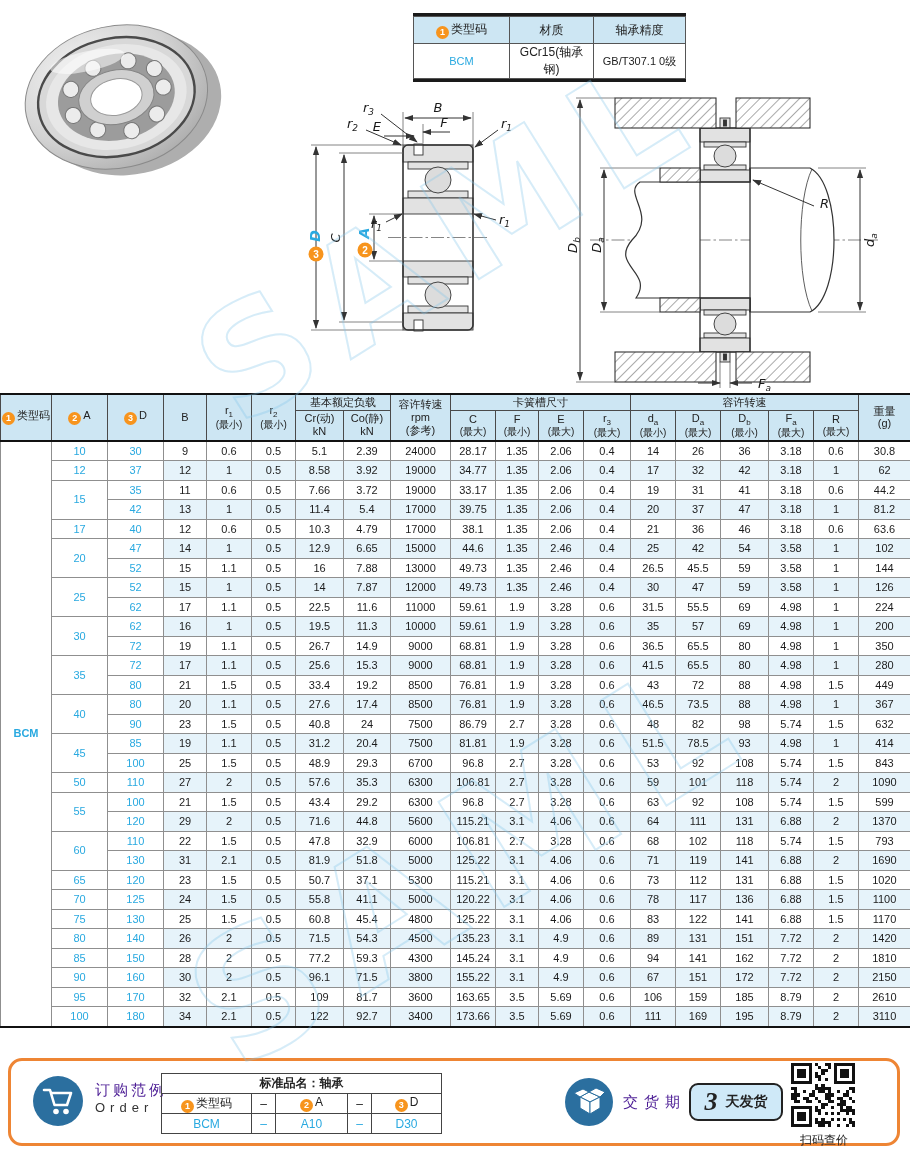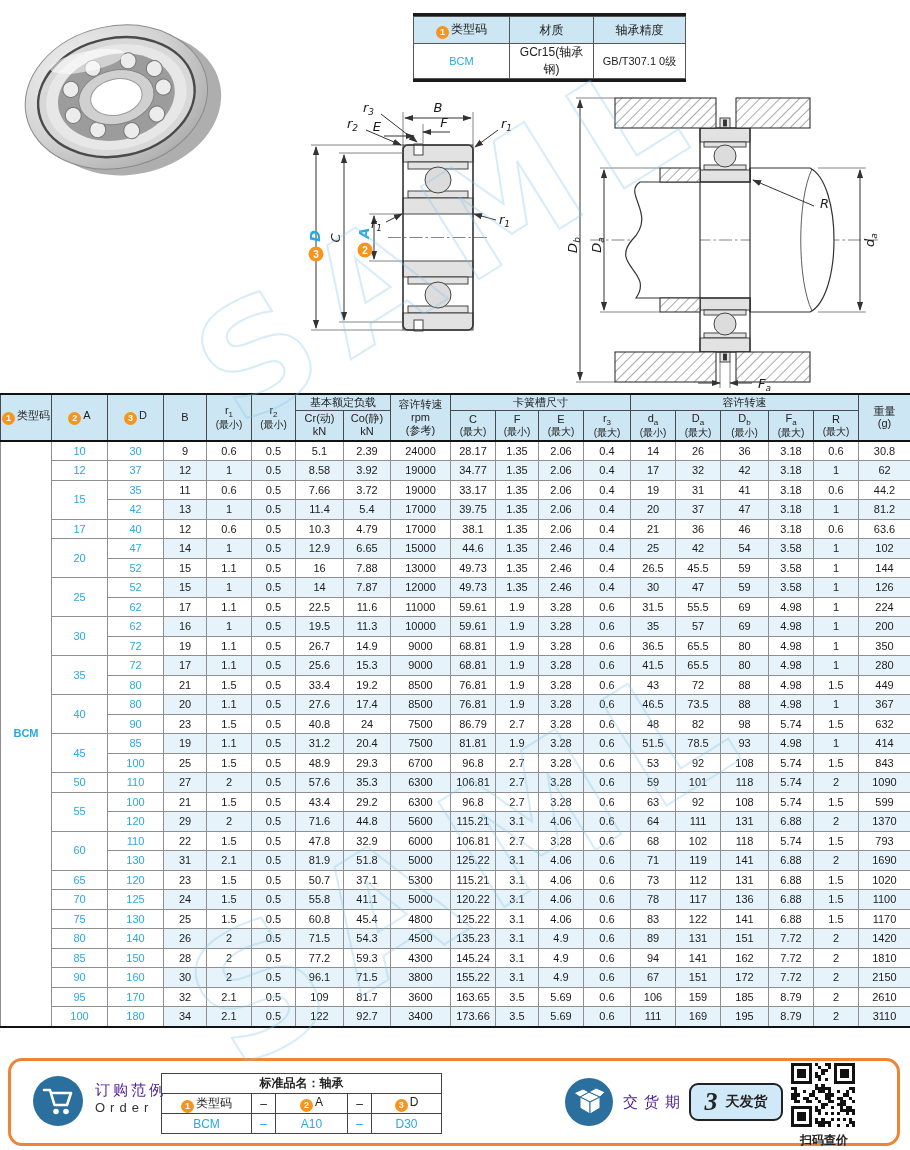--- a/index.html
+++ b/index.html
@@ -43,21 +43,21 @@
   .f-cn{font-size:15px;letter-spacing:3px;color:#4c1d95;}
   .f-en{font-size:13px;letter-spacing:5px;color:#333;}
   table.ord{border-collapse:collapse;table-layout:fixed;}
   .ord th,.ord td{border:1.5px solid #444;text-align:center;font-size:12px;font-weight:normal;padding:0 2px;}
   .ord th{height:19px;background:#fff;}
   .ord td{height:19px;}
   .days-box{left:678px;top:22px;width:94px;height:38px;background:#cfe9f8;border:2px solid #222;
             border-radius:9px;display:flex;align-items:center;justify-content:center;gap:8px;box-sizing:border-box;}
   .days-num{font-family:"Liberation Serif","DejaVu Serif",serif;font-style:italic;font-weight:bold;font-size:26px;}
   .days-unit{font-size:14px;font-weight:bold;}
-  .qr-cap{font-size:12px;text-align:center;margin-top:1px;font-weight:bold;}
+  .qr-cap{font-size:12px;text-align:center;margin-top:1px;}
 
   
   .dl{font:italic 13px "DejaVu Sans",sans-serif;fill:#1a1a1a;}
   .dlsub{font:italic 9px "DejaVu Sans",sans-serif;fill:#1a1a1a;}
   .dlc{font:italic bold 14px "DejaVu Sans",sans-serif;fill:#29a9e0;}
   .dln{font:bold 10px "Liberation Sans",sans-serif;fill:#fff;}
 </style>
 </head>
 <body>
 

